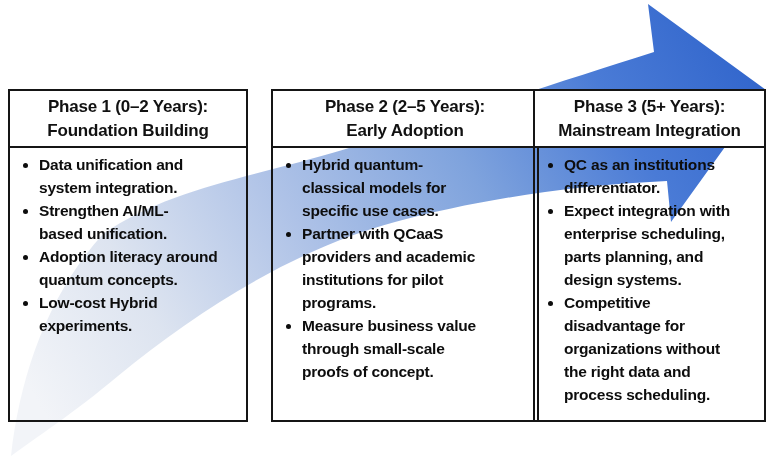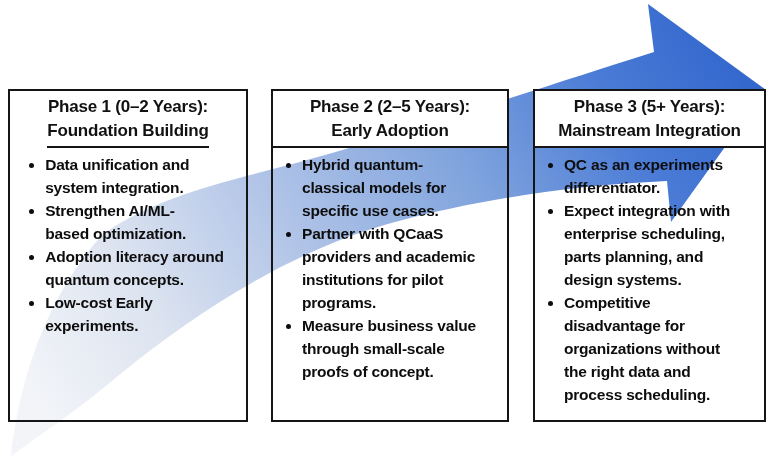--- a/index.html
+++ b/index.html
@@ -13,22 +13,22 @@
   }
   .swoosh-svg{position:absolute;left:0;top:0;width:768px;height:457px;z-index:0;}
   .phase-box{
     position:absolute;top:89px;height:333px;
     border:2px solid #151515;
     box-sizing:border-box;
     background:transparent;
     z-index:1;
     display:flex;flex-direction:column;
   }
-  .phase-box.p1{left:8px;width:240px;align-items:center;}
-  .phase-box.p2{left:271px;width:238px;}
+  .phase-box.p1{left:8px;width:240px;}
+  .phase-box.p2{left:271px;width:268px;}
   .phase-box.p3{left:533px;width:233px;justify-content:space-between;}
   .phase-header{
     background:#ffffff;
     border-bottom:2px solid #151515;
     height:55px;
     flex:0 0 auto;
     display:flex;align-items:center;justify-content:center;
     text-align:center;
     font-weight:700;
     font-size:17px;
@@ -86,24 +86,24 @@
   </svg>
 
   <div class="phase-box p1">
     <div class="phase-header">Phase 1 (0–2 Years):
 Foundation Building</div>
     <div class="phase-body">
       <ul>
         <li class="b">Data unification and
 system integration.</li>
         <li class="b">Strengthen AI/ML-
-based optimization.</li>
+based unification.</li>
         <li class="b">Adoption literacy around
 quantum concepts.</li>
-        <li class="b">Low-cost Early
+        <li class="b">Low-cost Hybrid
 experiments.</li>
       </ul>
     </div>
   </div>
 
   <div class="phase-box p2">
     <div class="phase-header">Phase 2 (2–5 Years):
 Early Adoption</div>
     <div class="phase-body">
       <ul>
@@ -119,21 +119,21 @@
 proofs of concept.</li>
       </ul>
     </div>
   </div>
 
   <div class="phase-box p3">
     <div class="phase-header">Phase 3 (5+ Years):
 Mainstream Integration</div>
     <div class="phase-body">
       <ul>
-        <li class="r">QC as an experiments
+        <li class="r">QC as an institutions
 differentiator.</li>
         <li class="b">Expect integration with
 enterprise scheduling,
 parts planning, and
 design systems.</li>
         <li class="b">Competitive
 disadvantage for
 organizations without
 the right data and
 process scheduling.</li>

